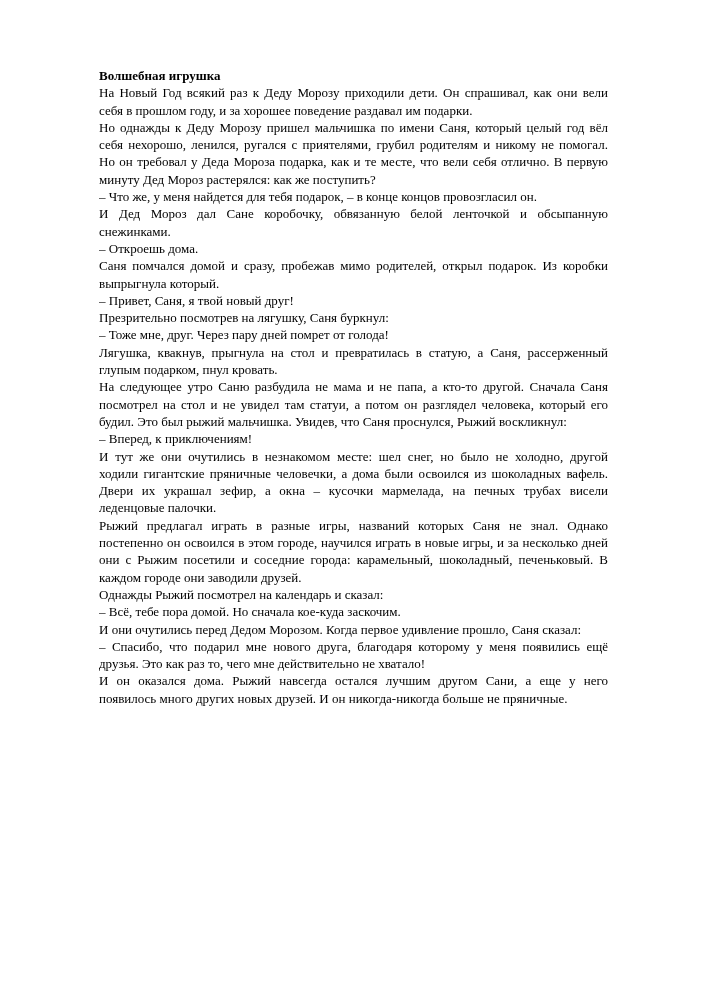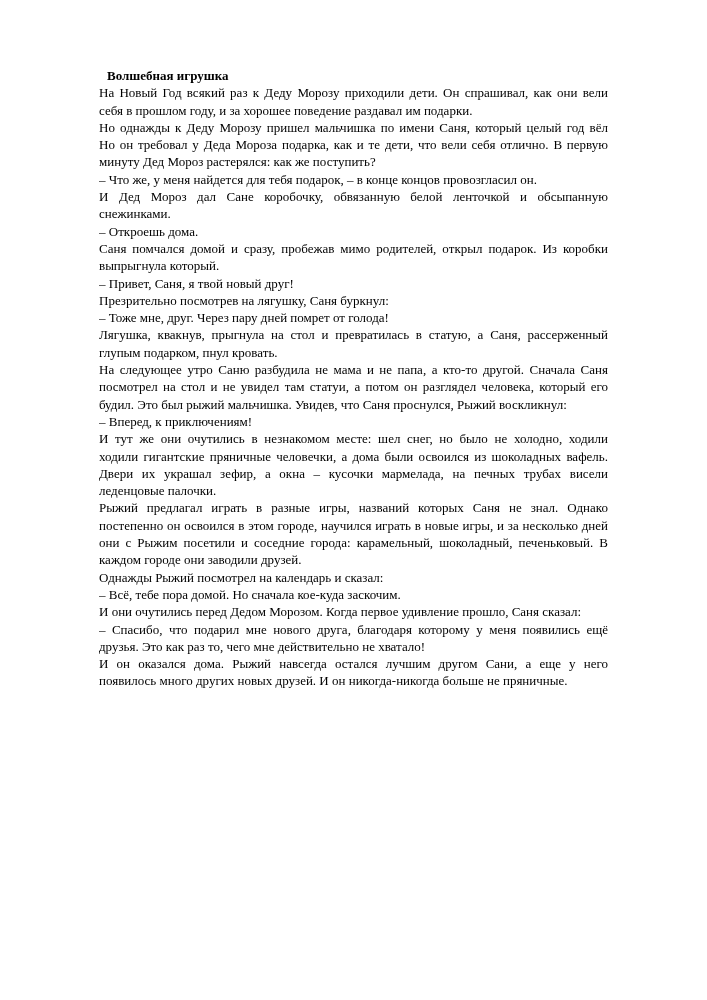--- a/index.html
+++ b/index.html
@@ -34,38 +34,38 @@
     text-align: left;
     white-space: nowrap;
   }
   .line.justify {
     text-align: justify;
     text-align-last: justify;
     white-space: normal;
   }
   .paragraph.bold .line {
     font-weight: bold;
-    margin-left: 8px;
   }
 </style>
 </head>
 <body>
 
 <div class="page">
   <div class="doc" id="doc">
       <div class="paragraph bold">
         <div class="line">Волшебная игрушка</div>
       </div>
       <div class="paragraph">
         <div class="line justify">На Новый Год всякий раз к Деду Морозу приходили дети. Он спрашивал, как они вели</div>
         <div class="line">себя в прошлом году, и за хорошее поведение раздавал им подарки.</div>
       </div>
       <div class="paragraph">
         <div class="line justify">Но однажды к Деду Морозу пришел мальчишка по имени Саня, который целый год вёл</div>
-        <div class="line justify">Но он требовал у Деда Мороза подарка, как и те дети, что вели себя отлично. В первую</div>
+        <div class="line justify">себя нехорошо, ленился, ругался с приятелями, грубил родителям и никому не помогал.</div>
+        <div class="line justify">Но он требовал у Деда Мороза подарка, как и те месте, что вели себя отлично. В первую</div>
         <div class="line">минуту Дед Мороз растерялся: как же поступить?</div>
       </div>
       <div class="paragraph">
         <div class="line">– Что же, у меня найдется для тебя подарок, – в конце концов провозгласил он.</div>
       </div>
       <div class="paragraph">
         <div class="line justify">И Дед Мороз дал Сане коробочку, обвязанную белой ленточкой и обсыпанную</div>
         <div class="line">снежинками.</div>
       </div>
       <div class="paragraph">
@@ -90,21 +90,21 @@
       </div>
       <div class="paragraph">
         <div class="line justify">На следующее утро Саню разбудила не мама и не папа, а кто-то другой. Сначала Саня</div>
         <div class="line justify">посмотрел на стол и не увидел там статуи, а потом он разглядел человека, который его</div>
         <div class="line">будил. Это был рыжий мальчишка. Увидев, что Саня проснулся, Рыжий воскликнул:</div>
       </div>
       <div class="paragraph">
         <div class="line">– Вперед, к приключениям!</div>
       </div>
       <div class="paragraph">
-        <div class="line justify">И тут же они очутились в незнакомом месте: шел снег, но было не холодно, ходили</div>
+        <div class="line justify">И тут же они очутились в незнакомом месте: шел снег, но было не холодно, другой</div>
         <div class="line justify">ходили гигантские пряничные человечки, а дома были освоился из шоколадных вафель.</div>
         <div class="line justify">Двери их украшал зефир, а окна – кусочки мармелада, на печных трубах висели</div>
         <div class="line">леденцовые палочки.</div>
       </div>
       <div class="paragraph">
         <div class="line justify">Рыжий предлагал играть в разные игры, названий которых Саня не знал. Однако</div>
         <div class="line justify">постепенно он освоился в этом городе, научился играть в новые игры, и за несколько дней</div>
         <div class="line justify">они с Рыжим посетили и соседние города: карамельный, шоколадный, печеньковый. В</div>
         <div class="line">каждом городе они заводили друзей.</div>
       </div>

